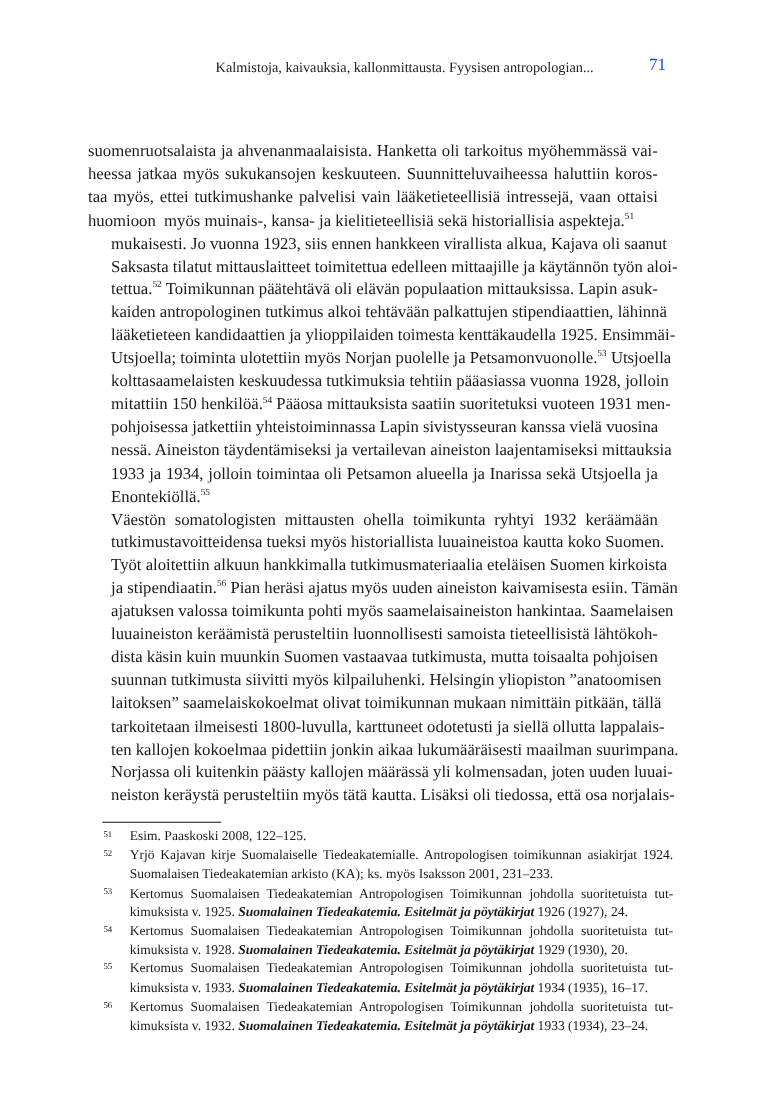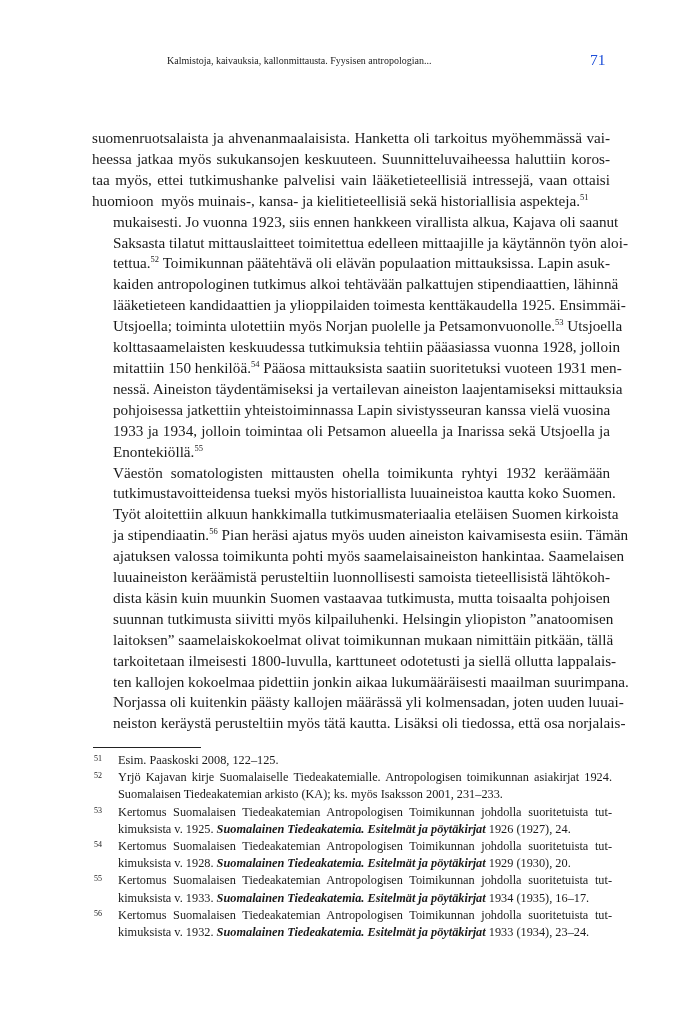--- a/index.html
+++ b/index.html
@@ -11,38 +11,38 @@
       width: 700px;
       height: 1014px;
       position: relative;
       overflow: hidden;
       font-family: "Liberation Serif", "DejaVu Serif", serif;
       color: #1a1a1a;
     }
     .running-head {
       position: absolute;
       top: 52px;
-      left: 167px;
+      left: 196px;
       width: 430px;
-      font-size: 10px;
+      font-size: 13px;
       line-height: 18px;
       color: #222;
     }
     .page-number {
       position: absolute;
       top: 50px;
       left: 590px;
       font-size: 15.5px;
       line-height: 20px;
       color: #1d4ed8;
     }
     .body-text {
       position: absolute;
       top: 128px;
-      left: 92px;
+      left: 80px;
       width: 518px;
       font-size: 15.2px;
       line-height: 20.9px;
       text-align: justify;
     }
     .body-text p {
       margin: 0;
       text-indent: 0;
     }
     .body-text p.indent {
@@ -117,22 +117,22 @@
 
   <p class="indent">
     <span class="line">mukaisesti. Jo vuonna 1923, siis ennen hankkeen virallista alkua, Kajava oli saanut</span>
     <span class="line">Saksasta tilatut mittauslaitteet toimitettua edelleen mittaajille ja käytännön työn aloi-</span>
     <span class="line"><span>tettua.</span><sup class="fn">52</sup><span> Toimikunnan päätehtävä oli elävän populaation mittauksissa. Lapin asuk-</span></span>
     <span class="line">kaiden antropologinen tutkimus alkoi tehtävään palkattujen stipendiaattien, lähinnä</span>
     <span class="line">lääketieteen kandidaattien ja ylioppilaiden toimesta kenttäkaudella 1925. Ensimmäi-</span>
     <span class="line"><span>Utsjoella; toiminta ulotettiin myös Norjan puolelle ja Petsamonvuonolle.</span><sup class="fn">53</sup><span> Utsjoella</span></span>
     <span class="line">kolttasaamelaisten keskuudessa tutkimuksia tehtiin pääasiassa vuonna 1928, jolloin</span>
     <span class="line"><span>mitattiin 150 henkilöä.</span><sup class="fn">54</sup><span> Pääosa mittauksista saatiin suoritetuksi vuoteen 1931 men-</span></span>
+    <span class="line">pohjoisessa jatkettiin yhteistoiminnassa Lapin sivistysseuran kanssa vielä vuosina</span>
     <span class="line">nessä. Aineiston täydentämiseksi ja vertailevan aineiston laajentamiseksi mittauksia</span>
-    <span class="line">pohjoisessa jatkettiin yhteistoiminnassa Lapin sivistysseuran kanssa vielä vuosina</span>
     <span class="line">1933 ja 1934, jolloin toimintaa oli Petsamon alueella ja Inarissa sekä Utsjoella ja</span>
     <span class="line last"><span>Enontekiöllä.</span><sup class="fn">55</sup></span>
   </p>
 
   <p class="indent">
     <span class="line" style="text-indent:21px">Väestön somatologisten mittausten ohella toimikunta ryhtyi 1932 keräämään</span>
     <span class="line">tutkimustavoitteidensa tueksi myös historiallista luuaineistoa kautta koko Suomen.</span>
     <span class="line">Työt aloitettiin alkuun hankkimalla tutkimusmateriaalia eteläisen Suomen kirkoista</span>
     <span class="line"><span>ja stipendiaatin.</span><sup class="fn">56</sup><span> Pian heräsi ajatus myös uuden aineiston kaivamisesta esiin. Tämän</span></span>
     <span class="line">ajatuksen valossa toimikunta pohti myös saamelaisaineiston hankintaa. Saamelaisen</span>

